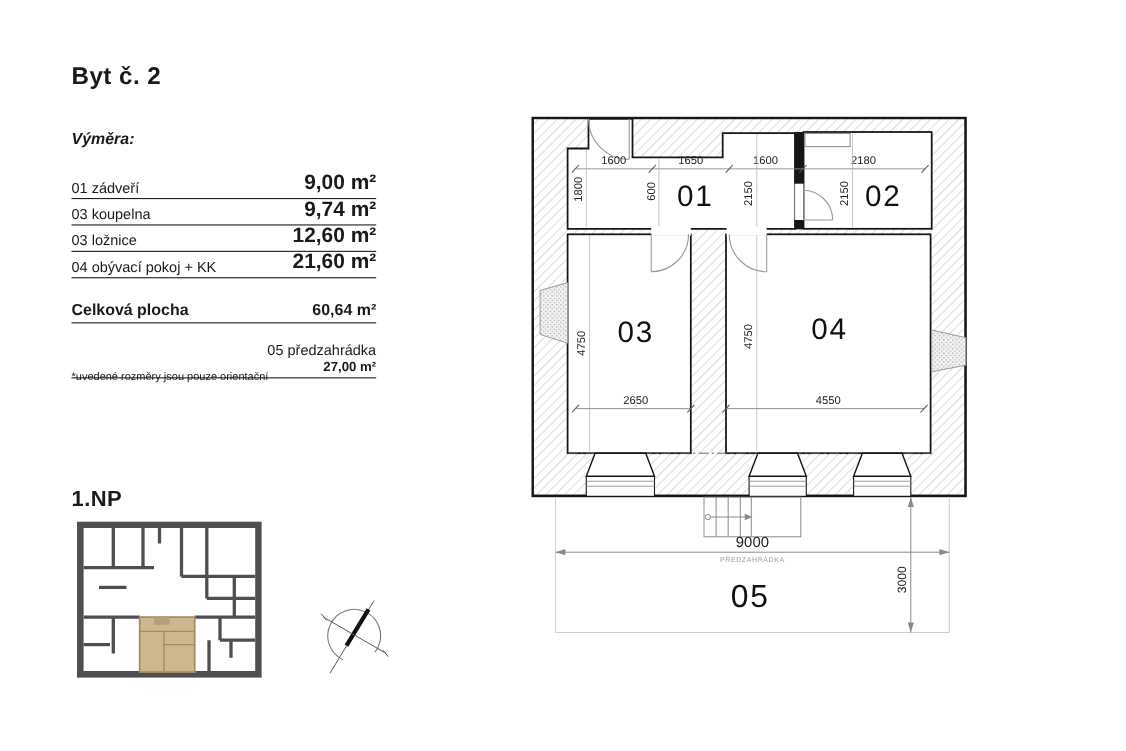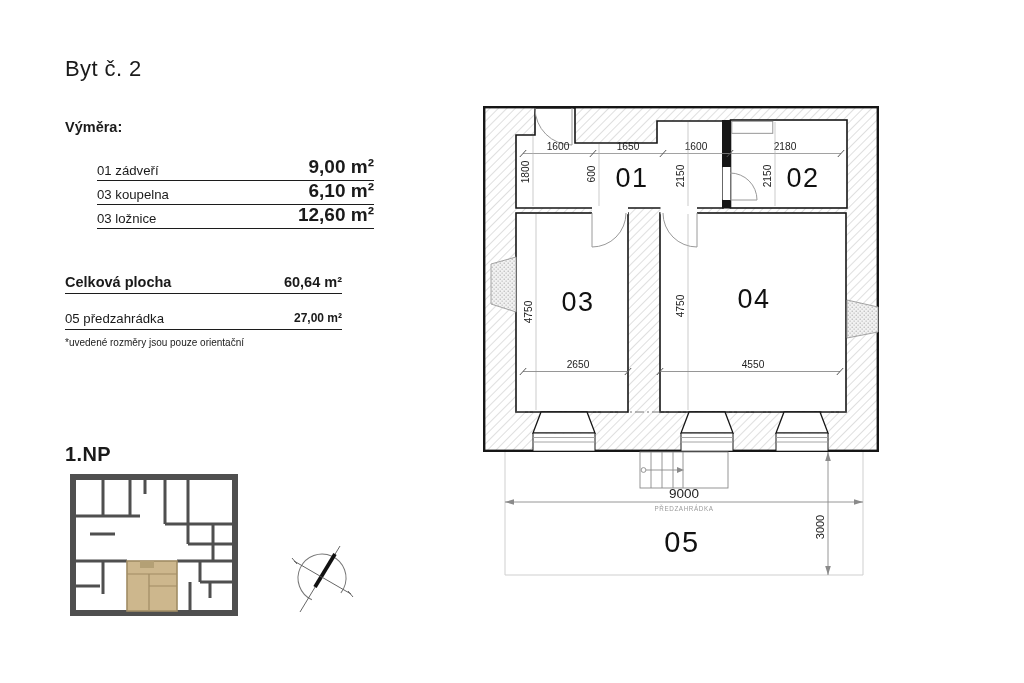--- a/index.html
+++ b/index.html
@@ -1,53 +1,57 @@
 <!DOCTYPE html>
 <html><head>
 <meta charset="utf-8">
 <style>
   html,body{margin:0;padding:0;background:#ffffff;}
   .sheet{position:relative;width:1024px;height:683px;background:#fff;overflow:hidden;
          font-family:"Liberation Sans",sans-serif;color:#1a1a1a;}
   .abs{position:absolute;}
-  .title{left:65px;top:56px;font-size:22px;font-weight:normal;letter-spacing:.4px;}
-  .heading{left:65px;top:119px;font-size:14.5px;font-weight:bold;}
-  .rows{left:65px;top:157px;width:277px;margin-left:32px;}
+  .title{left:65px;top:56px;font-size:22px;font-weight:bold;letter-spacing:.4px;}
+  .heading{left:65px;top:119px;font-size:14.5px;font-weight:bold;font-style:italic;}
+  .rows{left:65px;top:157px;width:277px;}
   .row{display:flex;justify-content:space-between;align-items:flex-end;height:24px;
        border-bottom:1.4px solid #1c1c1c;font-size:13.2px;padding-bottom:2px;box-sizing:border-box;}
   .row .val{font-weight:bold;font-size:19px;white-space:nowrap;}
   .totalrow{left:65px;top:274px;width:277px;display:flex;justify-content:space-between;align-items:center;
        border-bottom:1.4px solid #1c1c1c;padding-bottom:3px;font-size:14.5px;font-weight:bold;}
-  .extrarow{left:65px;top:311px;width:277px;display:flex;justify-content:space-between;align-items:flex-start;
-       border-bottom:1.4px solid #1c1c1c;padding-bottom:3px;font-size:13.2px;}
+  .extrarow{left:65px;top:311px;width:277px;display:flex;justify-content:space-between;align-items:flex-end;
+       border-bottom:1.4px solid #1c1c1c;padding-bottom:3px;font-size:13.2px;flex-direction:column;}
   .extrarow .val{font-weight:bold;font-size:12px;}
   .footnote{left:65px;top:337px;font-size:10px;}
   .floorlabel{left:65px;top:443px;font-size:20px;font-weight:bold;letter-spacing:.4px;}
   svg text{font-family:"Liberation Sans",sans-serif;}
 </style>
 </head>
 <body>
 
 <div class="sheet">
 
   <div class="abs title">Byt č. 2</div>
   <div class="abs heading">Výměra:</div>
 
   <div class="abs rows">
     <div class="row">
       <span>01 zádveří</span>
       <span class="val">9,00 m²</span>
     </div>
     <div class="row">
       <span>03 koupelna</span>
-      <span class="val">6,10 m²</span>
+      <span class="val">9,74 m²</span>
     </div>
     <div class="row">
       <span>03 ložnice</span>
       <span class="val">12,60 m²</span>
+    </div>
+    <div class="row">
+      <span>04 obývací pokoj + KK</span>
+      <span class="val">21,60 m²</span>
     </div>
   </div>
 
   <div class="abs totalrow">
     <span>Celková plocha</span>
     <span>60,64 m²</span>
   </div>
 
   <div class="abs extrarow">
     <span>05 předzahrádka</span>

